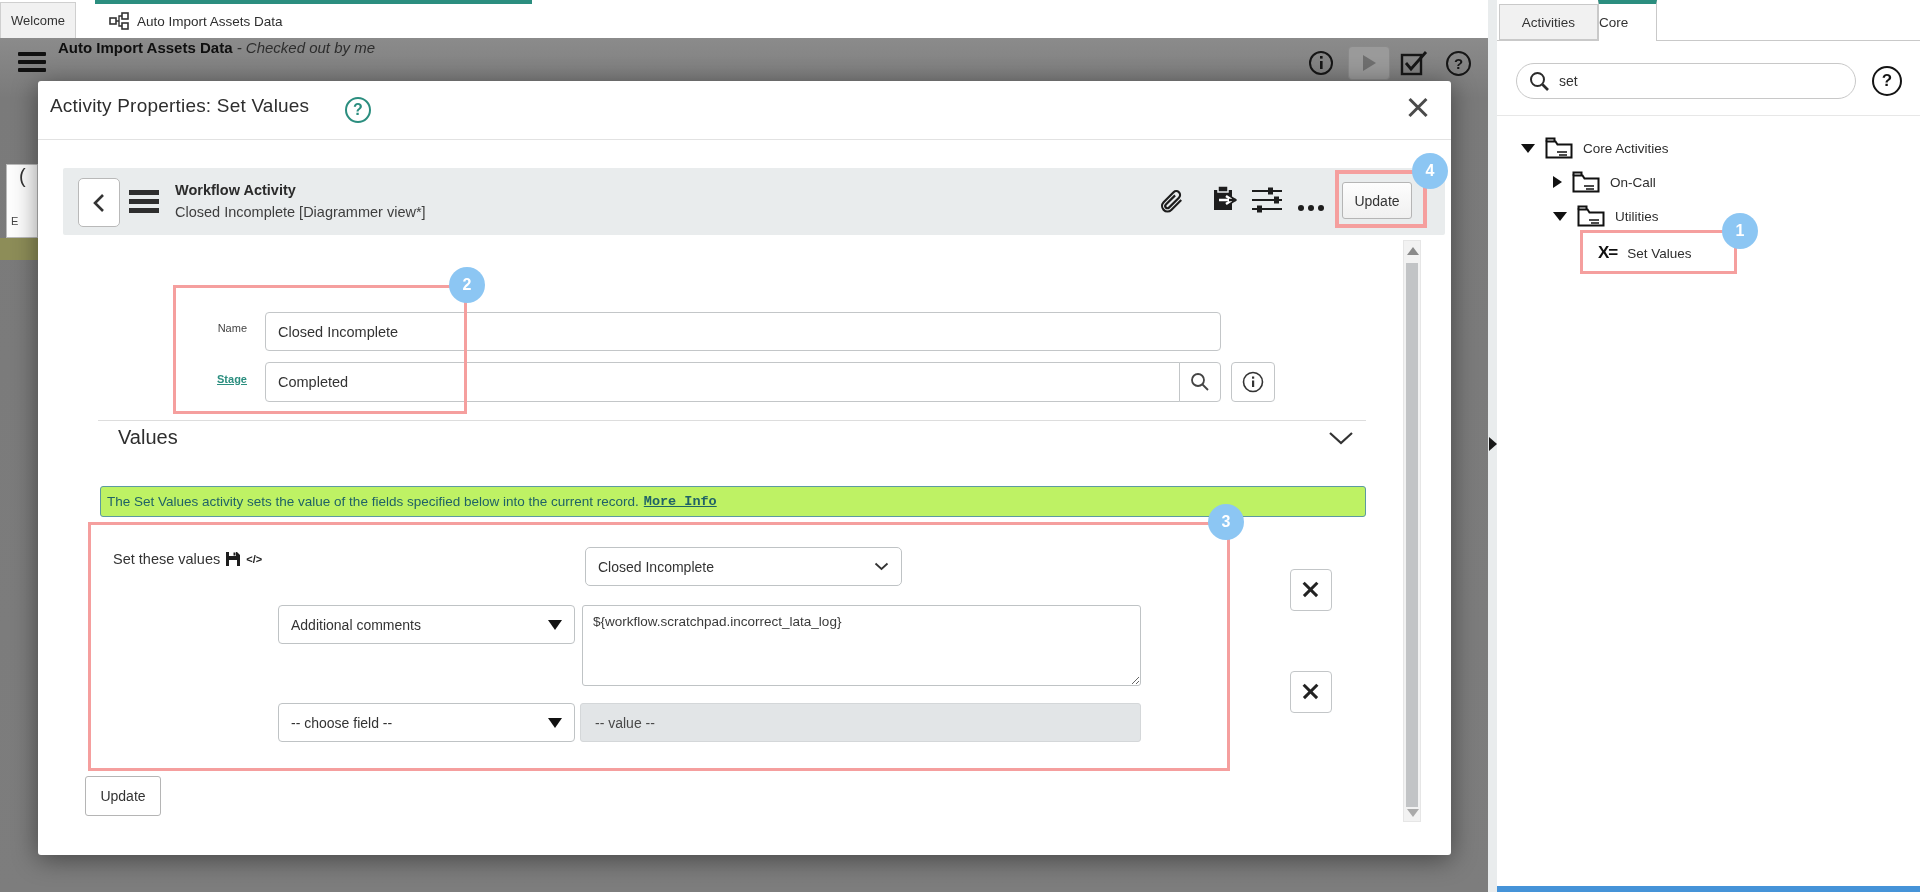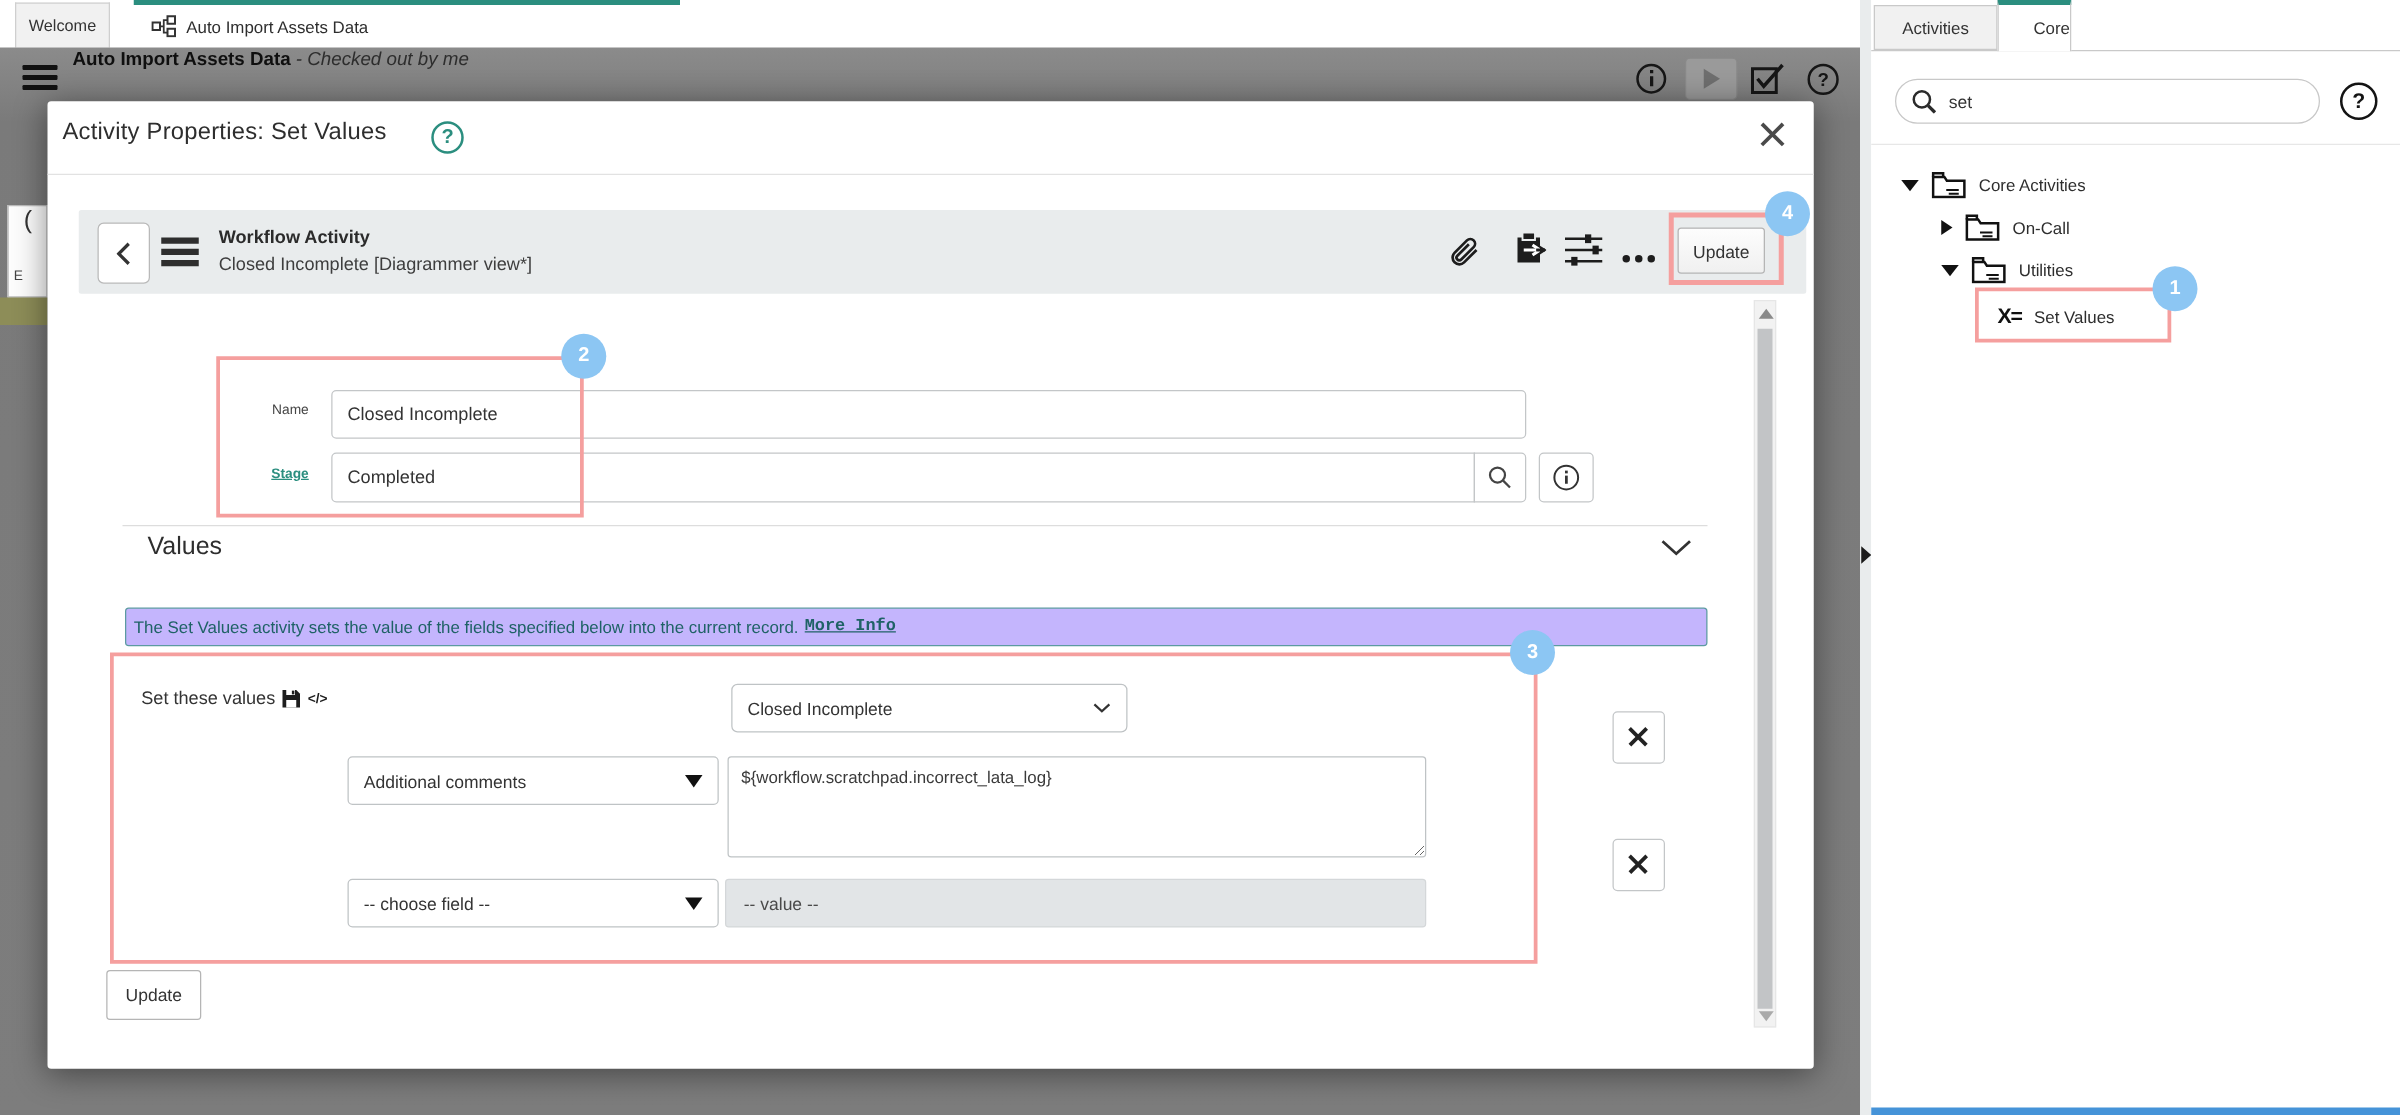--- a/index.html
+++ b/index.html
@@ -1,19 +1,19 @@
 <!DOCTYPE html>
 <html><head>
 <meta charset="utf-8">
 <style>
   html,body{margin:0;padding:0;background:#fff;font-family:"Liberation Sans","DejaVu Sans",sans-serif;}
   #app{position:relative;width:1920px;height:892px;overflow:hidden;background:#fff;}
   .abs{position:absolute;}
   
-  #tabbar{left:12px;top:0;width:1488px;height:38px;background:#fff;}
+  #tabbar{left:0;top:0;width:1488px;height:38px;background:#fff;}
   #tab-welcome{left:0;top:2px;width:76px;height:36px;background:#f1f1f1;border:1px solid #cfcfcf;border-bottom:none;
     font-size:13px;color:#333;display:flex;align-items:center;justify-content:center;box-sizing:border-box;}
   #tab-active{left:95px;top:0;width:437px;height:38px;background:#fff;border-top:4px solid #2b8e7f;box-sizing:border-box;
     display:flex;align-items:center;gap:8px;padding-left:14px;font-size:13.5px;color:#2e2e2e;}
   
   #canvas{left:0;top:38px;width:1488px;height:854px;background:linear-gradient(#8b8b8b,#7a7a7a 60px,#7d7d7d);}
   .hamburger span{display:block;width:28px;height:4px;background:#111;margin:4px 0;border-radius:1px;}
   #canvas-title{left:58px;top:48px;font-size:15px;color:#0f0f0f;white-space:nowrap;}
   #canvas-title b{font-weight:bold;}
   #canvas-title i{font-style:italic;color:#2d2d2d;}
@@ -52,21 +52,21 @@
   .hl{border:3px solid #f59f9e;box-sizing:border-box;pointer-events:none;}
   .badge{width:36px;height:36px;border-radius:50%;background:#8cc6f3;color:#fff;font-size:16px;font-weight:bold;
     display:flex;align-items:center;justify-content:center;}
   
   .flabel{font-size:11px;color:#454545;}
   .finput{background:#fff;border:1px solid #c3c6c8;border-radius:4px;font-size:14.5px;color:#333;padding:0 12px;
     box-sizing:border-box;font-family:inherit;outline:none;}
   #stage-label{color:#2b8e7f;text-decoration:underline;cursor:pointer;}
   .sq-btn{background:#fff;border:1px solid #c3c6c8;display:flex;align-items:center;justify-content:center;box-sizing:border-box;}
   #values-title{font-size:20px;color:#2e2e2e;}
-  #banner{background:#c4b5fd;border:1px solid #5c9aa1;border-radius:3px;color:#1f6266;font-size:13.5px;
+  #banner{background:#bef264;border:1px solid #5c9aa1;border-radius:3px;color:#1f6266;font-size:13.5px;
     display:flex;align-items:center;padding:0 6px;box-sizing:border-box;white-space:nowrap;}
   #banner b{text-decoration:underline;margin-left:5px;cursor:pointer;font-family:Liberation Mono, monospace;}
   .dd{background:#fff;border:1px solid #bfc3c5;border-radius:4px;display:flex;align-items:center;font-size:14px;color:#333;
     padding:0 12px;box-sizing:border-box;justify-content:space-between;}
   .dd .tri{width:0;height:0;border-left:7px solid transparent;border-right:7px solid transparent;border-top:10px solid #111;}
   .rowx{position:relative;width:40px;height:40px;background:#fff;border:1px solid #c3c6c8;border-radius:4px;}
   .rowx::before,.rowx::after{content:"";position:absolute;left:10px;top:18px;width:19px;height:2.6px;background:#222;}
   .rowx::before{transform:rotate(45deg);} .rowx::after{transform:rotate(-45deg);}
   #ta{background:#fff;border:1px solid #bfc3c5;border-radius:3px;font-size:13.5px;color:#3a3a3a;padding:8px 10px;
     box-sizing:border-box;font-family:inherit;resize:both;}
@@ -78,21 +78,21 @@
   .sb-arr{position:absolute;left:3px;width:0;height:0;border-left:6px solid transparent;border-right:6px solid transparent;}
   
   #splitter{left:1488px;top:0;width:9px;height:892px;background:#e9eced;}
   #split-arrow{left:1489px;top:437px;width:0;height:0;border-top:7px solid transparent;border-bottom:7px solid transparent;
     border-left:8px solid #1a1a1a;}
   #sidebar{left:1497px;top:0;width:423px;height:892px;background:#fff;}
   #sb-tabline{left:0;top:40px;width:423px;height:1px;background:#c9c9c9;}
   #sbtab-workflows{left:2px;top:4px;width:99px;height:36px;background:#f1f1f1;border:1px solid #c9c9c9;box-sizing:border-box;
     font-size:13.5px;color:#333;display:flex;align-items:center;justify-content:center;}
   #sbtab-core{left:101px;top:0;width:59px;height:41px;background:#fff;border-left:1px solid #c9c9c9;border-right:1px solid #c9c9c9;
-    border-top:4px solid #2b8e7f;box-sizing:border-box;font-size:13.5px;color:#333;display:flex;align-items:center;justify-content:flex-end;}
+    border-top:4px solid #2b8e7f;box-sizing:border-box;font-size:13.5px;color:#333;display:flex;align-items:center;justify-content:flex-start;}
   #sb-search{left:19px;top:63px;width:340px;height:36px;border:1px solid #c8c8c8;border-radius:18px;background:#fff;
     display:flex;align-items:center;padding:0 12px;box-sizing:border-box;gap:8px;}
   #sb-search input{border:none;outline:none;font-size:14px;color:#333;width:260px;font-family:inherit;background:transparent;}
   #sb-help{left:375px;top:66px;width:30px;height:30px;border:2.5px solid #141414;border-radius:50%;color:#141414;
     font-size:17px;font-weight:bold;display:flex;align-items:center;justify-content:center;box-sizing:border-box;}
   #sb-hr2{left:0;top:115px;width:423px;height:1px;background:#e7e7e7;}
   .tree-row{display:flex;align-items:center;gap:10px;font-size:13.5px;color:#2e2e2e;}
   .caret-down{width:0;height:0;border-left:7px solid transparent;border-right:7px solid transparent;border-top:9px solid #111;}
   .caret-right{width:0;height:0;border-top:6px solid transparent;border-bottom:6px solid transparent;border-left:9px solid #111;}
   .xeq{font-weight:bold;font-size:17px;color:#111;letter-spacing:-1px;}

